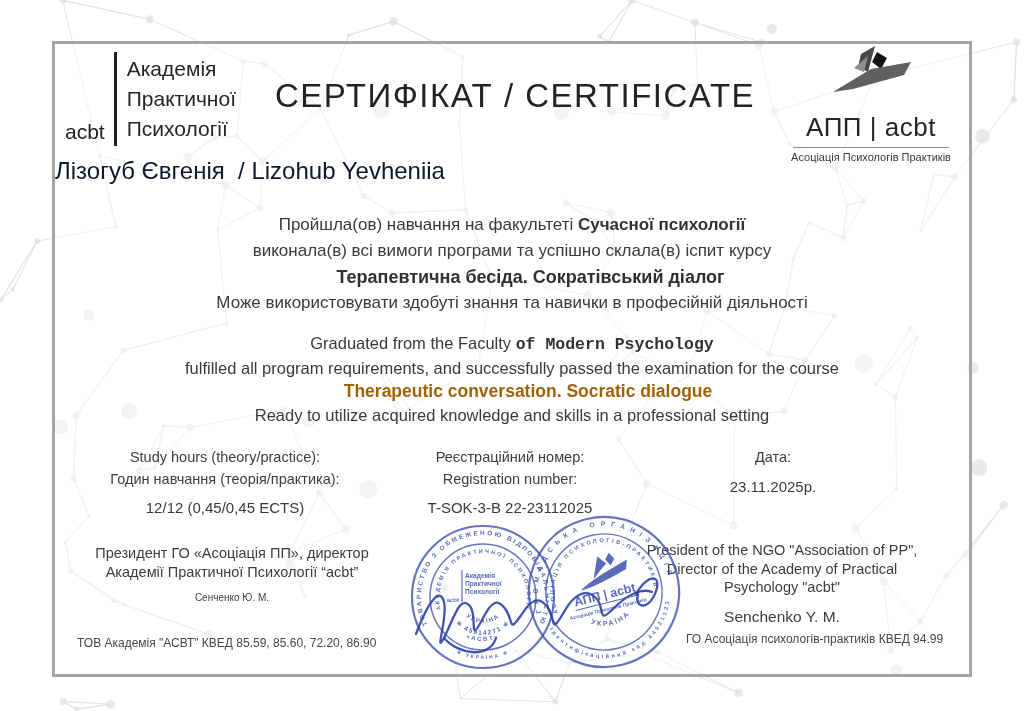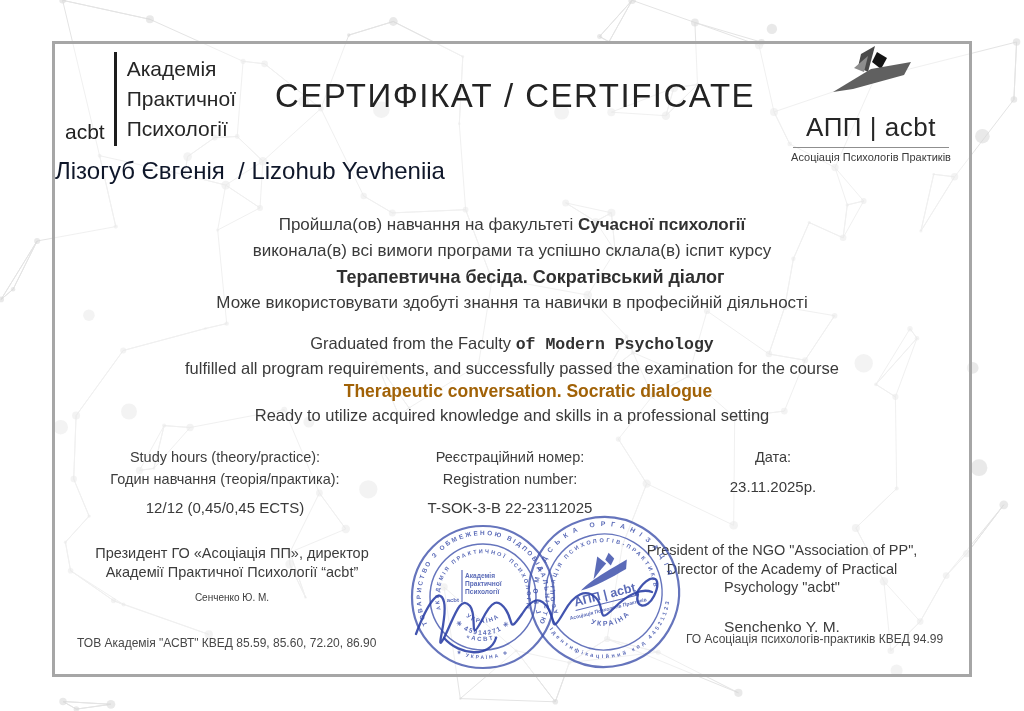--- a/index.html
+++ b/index.html
@@ -54,21 +54,21 @@
   .det-col1{left:28px;  width:284px;}
   .det-col2{left:318px; width:274px;}
   .det-col3{left:604px; width:228px;}
 
   
   .sign-left{position:absolute; left:12px; top:500px; width:330px; text-align:center;
     font-size:14.5px; line-height:18.5px; color:#3c3c3c;}
   .sign-left .name{margin-top:8px; font-size:10px;}
   .sign-right{position:absolute; left:567px; top:497px; width:320px; text-align:center;
     font-size:14.5px; line-height:18.5px; color:#3c3c3c;}
-  .sign-right .name{margin-top:21px; font-size:15.5px;}
+  .sign-right .name{margin-top:11px; font-size:15.5px;}
   .footnote-left{position:absolute; left:22px; top:592px; font-size:12px; font-weight:500; color:#474747;}
   .footnote-right{position:absolute; left:631px; top:588px; font-size:12px; font-weight:500; color:#474747;}
 
   
   .stamps{position:absolute; left:345px; top:462px; width:300px; height:184px;}
   .stamps .ring{fill:none; stroke:#3e51ab; opacity:.8;}
   .stamps text{fill:#3e51ab; font-family:"Liberation Sans", sans-serif; font-weight:bold; opacity:.85;}
   .stamps .sig{fill:none; stroke:#2e41a6; stroke-width:2.3; stroke-linecap:round; opacity:.9;}
   .stamps .mark{fill:#3e51ab; opacity:.85;}
 </style>

